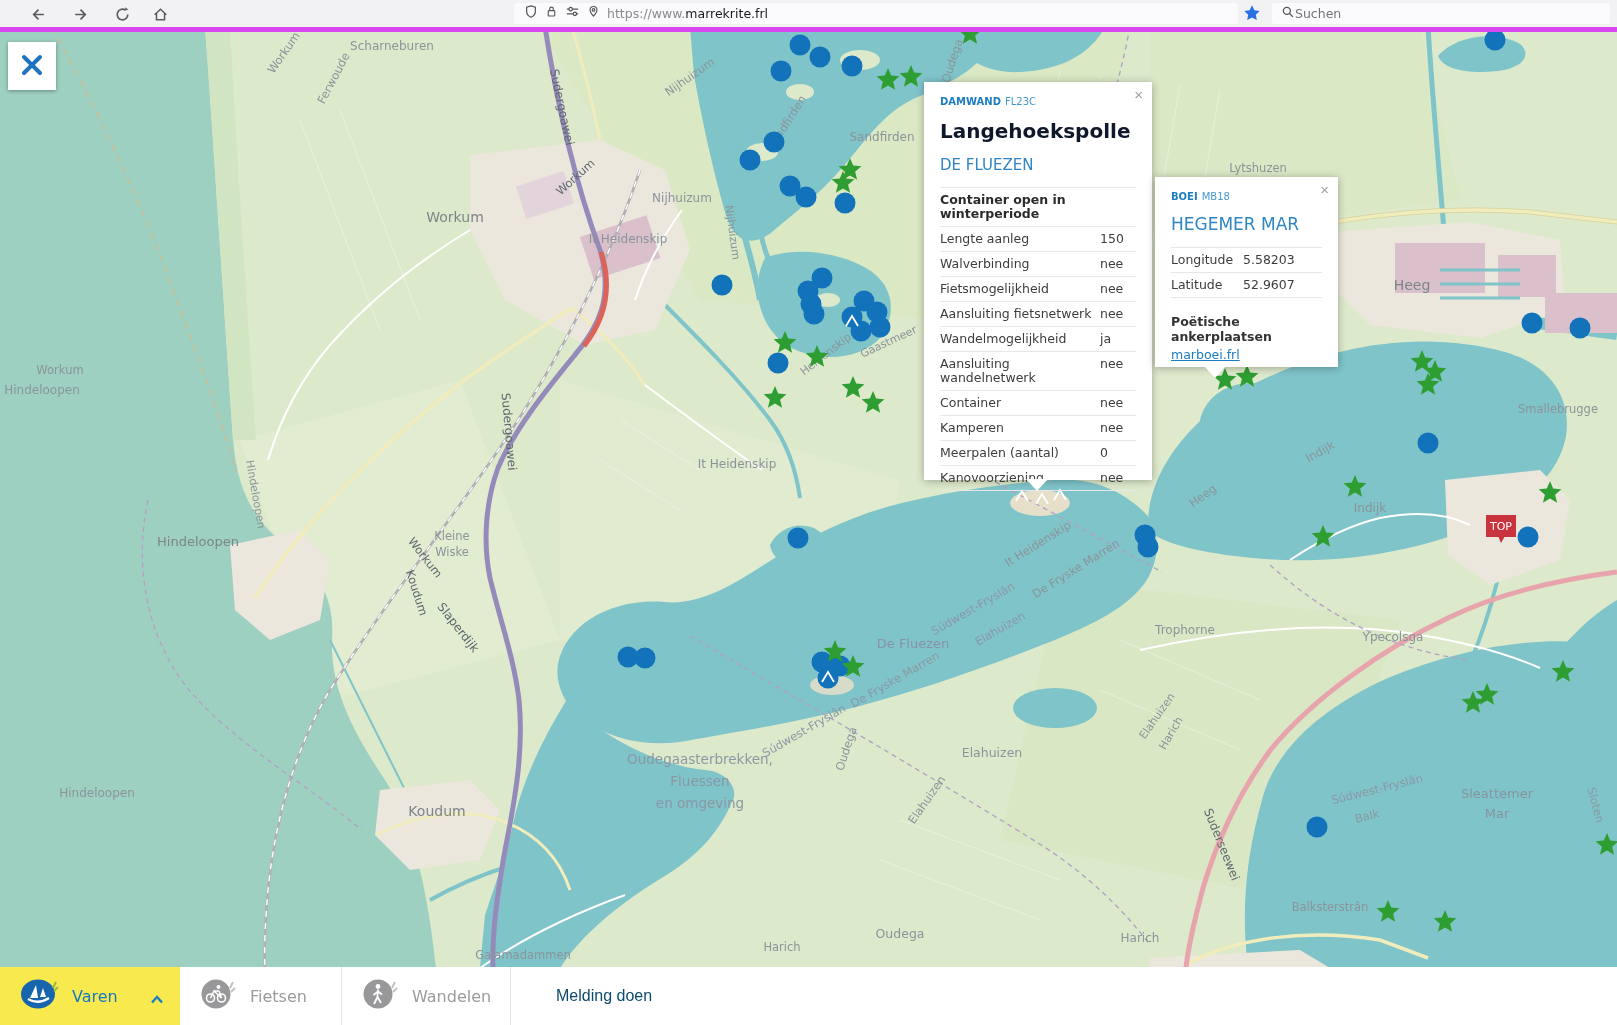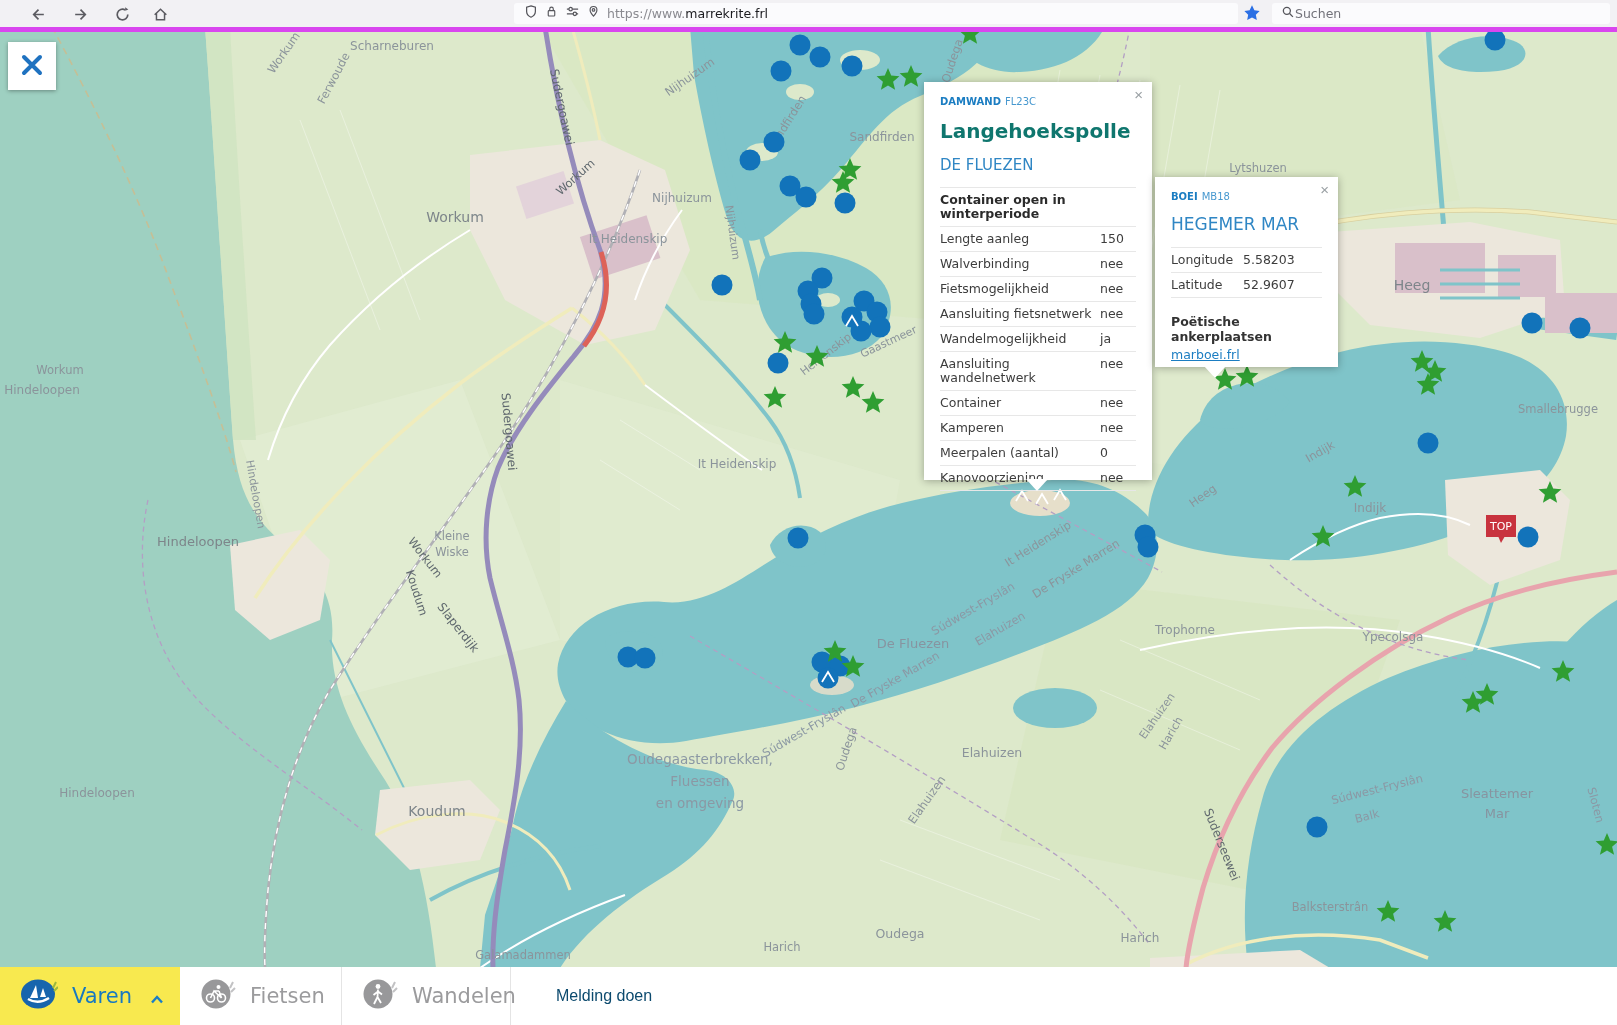--- a/index.html
+++ b/index.html
@@ -30,21 +30,21 @@
   
   .popup{position:absolute;background:#fff;box-shadow:0 1px 8px rgba(0,0,0,.3);z-index:40;
          padding:12px 16px 14px;box-sizing:border-box;font-size:12.5px;color:#3d3d3d}
   .popup .tail{position:absolute;bottom:-11px;width:0;height:0;border-left:11px solid transparent;
          border-right:11px solid transparent;border-top:12px solid #fff}
   .popup .closex{position:absolute;top:5px;right:9px;color:#9aa0a4;font-size:15px;cursor:pointer;
          background:none;border:none;padding:0;line-height:1}
   .ptype{font-size:10px;margin-top:2px}
   .ptype .tname{font-weight:bold;color:#1b7dc2}
   .ptype .tcode{color:#4798cf;margin-left:4px}
-  .ptitle{font-size:20px;font-weight:bold;color:#0f766e;margin-top:12px}
+  .ptitle{font-size:20px;font-weight:bold;color:#0f172a;margin-top:12px}
   .psub{font-size:15px;color:#2f86c4;margin-top:13px}
   .ptable{margin-top:13px}
   .prow{display:flex;padding:5px 0 5px;border-bottom:1px solid #e7e7e7;line-height:14px}
   .prow.first{border-top:1px solid #e7e7e7}
   .prow .lab{flex:1}
   .prow .val{width:36px;text-align:left}
   .prow.hdr .lab{font-weight:bold;color:#2b2b2b}
   #popup-damwand{left:924px;top:82px;width:228px;height:398px}
   #popup-damwand .tail{left:102px}
   #popup-boei{left:1155px;top:177px;width:183px;height:190px}
@@ -55,21 +55,21 @@
   .pfoot-b{font-weight:bold;color:#333;font-size:12.5px;margin-top:16px}
   .pfoot-l{color:#1b7dc2;text-decoration:underline;font-size:12.5px;margin-top:3px;display:inline-block;cursor:pointer}
 
   
   #bottombar{position:absolute;left:0;top:967px;width:1617px;height:58px;background:#fff;z-index:50;display:flex}
   .tab{position:relative;height:58px;display:flex;align-items:center;cursor:pointer}
   #tab-varen{width:180px;background:#f8e94f}
   #tab-fietsen{width:161px;border-right:1px solid #e4e4e4}
   #tab-wandelen{width:168px;border-right:1px solid #e4e4e4}
   .tab .ticon{margin-left:20px}
-  .tab .tlabel{font-size:21px;margin-left:14px}
+  .tab .tlabel{font-size:16px;margin-left:14px}
   #tab-varen .tlabel{color:#1879c0}
   #tab-fietsen .tlabel,#tab-wandelen .tlabel{color:#9b9b9d}
   #tab-varen .caret{position:absolute;right:16px;top:22px}
   #melding{margin-left:39px;align-self:center;font-size:16px;color:#0c4a6e;background:none;border:none;cursor:pointer}
 </style>
 </head>
 <body>
 
 <div id="chrome">
   <button class="navbtn" style="left:30px">

